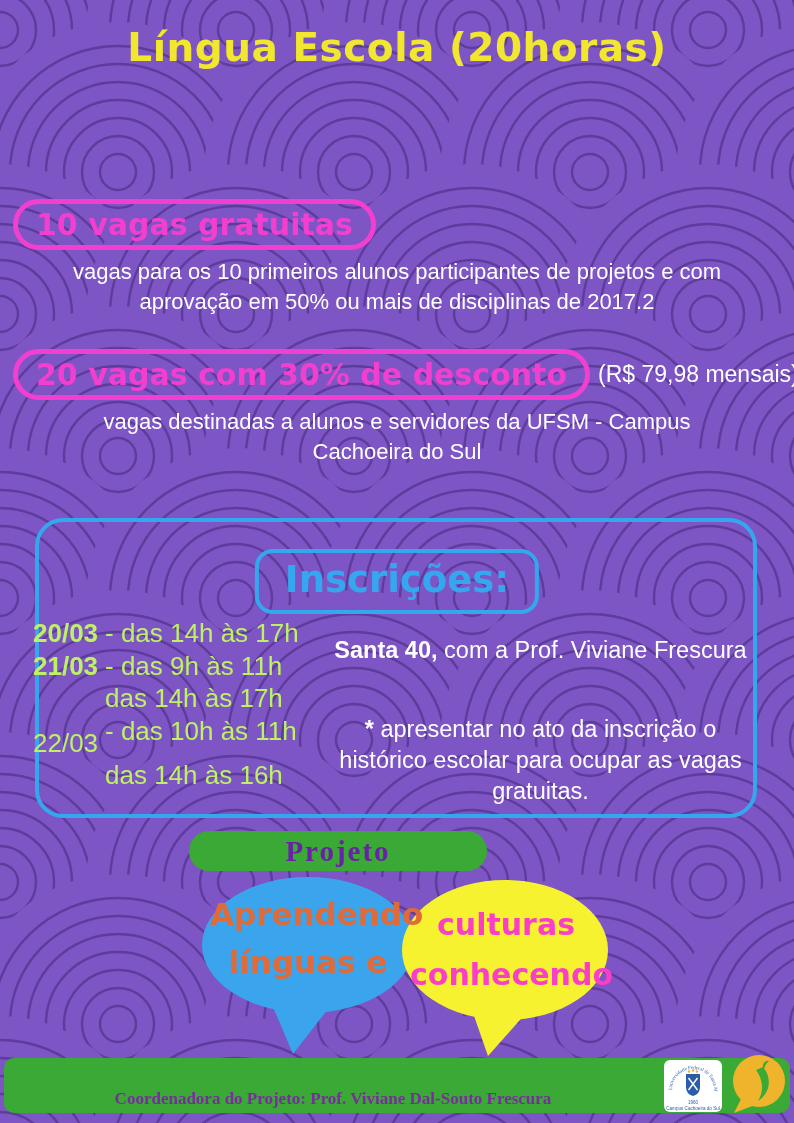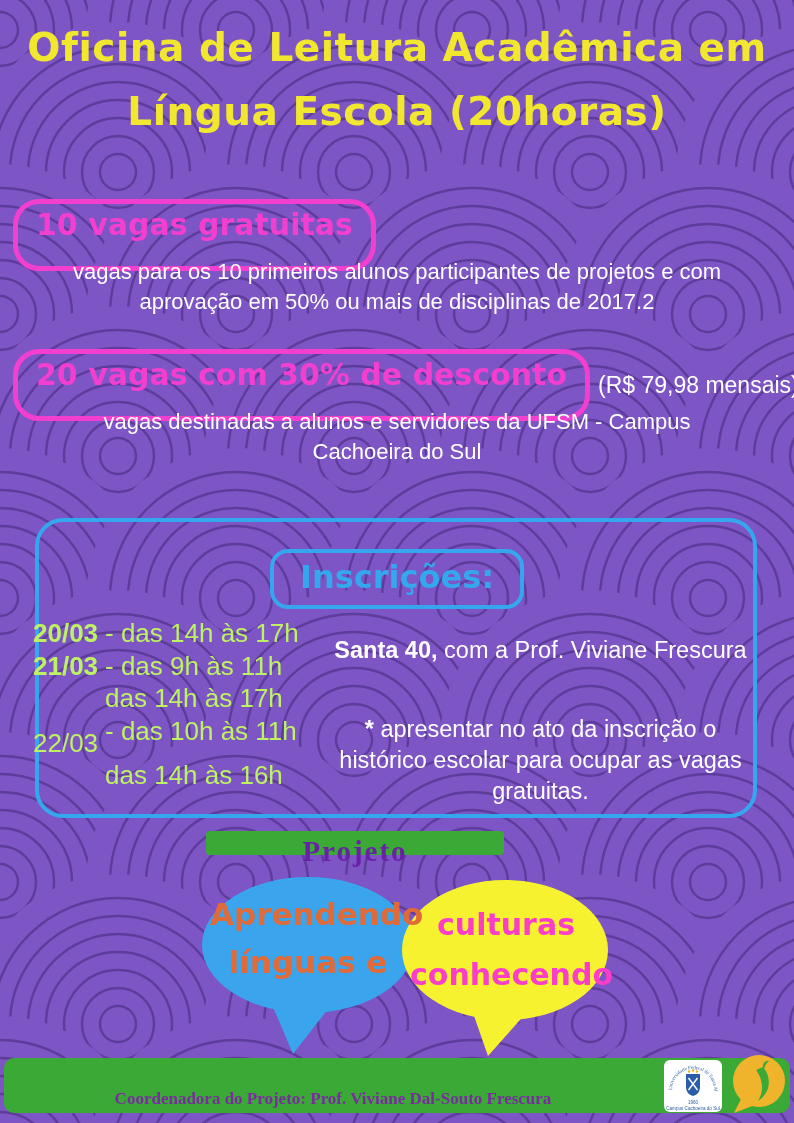--- a/index.html
+++ b/index.html
@@ -7,44 +7,44 @@
   .poster{position:relative;width:794px;height:1123px;overflow:hidden;background:var(--background,#7d55c4);}
   #bg{position:absolute;left:0;top:0;z-index:0;}
   .layer{position:absolute;z-index:2;}
 
   .title{left:0;top:16px;width:794px;text-align:center;
     font-family:"DejaVu Sans",sans-serif;font-weight:bold;font-size:39px;line-height:64px;
     color:var(--title_yellow,#f1e72e);letter-spacing:.5px;}
 
   .pill-pink{display:inline-block;border:5px solid var(--pink,#f23fd0);border-radius:26px;
     color:var(--pink,#f23fd0);font-family:"DejaVu Sans",sans-serif;font-weight:bold;
-    font-size:30px;padding:3px 18px 24px;white-space:nowrap;}
+    font-size:30px;padding:3px 18px 3px;white-space:nowrap;}
   .offer1{left:13px;top:199px;}
   .offer2{left:13px;top:349px;display:flex;align-items:center;gap:8px;}
   .offer-note{color:#fff;font-size:23px;white-space:nowrap;}
 
   .desc{color:#fff;font-size:22px;line-height:29.5px;text-align:center;}
   .desc1{left:32px;top:257px;width:730px;}
   .desc2{left:77px;top:407px;width:640px;}
 
   .bluebox{left:35px;top:518px;width:714px;height:292px;border:4px solid var(--blue,#35a7ee);border-radius:28px;}
   .pill-blue{left:50%;transform:translateX(-50%);top:549px;display:inline-block;
     border:4px solid var(--blue,#35a7ee);border-radius:18px;color:var(--blue,#35a7ee);
-    font-family:"DejaVu Sans",sans-serif;font-weight:bold;font-size:32px;padding:5px 26px 9px;white-space:nowrap;}
+    font-family:"DejaVu Sans",sans-serif;font-weight:bold;font-size:37px;padding:5px 26px 9px;white-space:nowrap;}
 
   .schedule{left:33px;top:617px;color:#bef264;font-size:26px;line-height:32.5px;}
   .srow{display:flex;}
   .sdate{width:72px;font-weight:bold;flex:none;}
   .sdate.plain{font-weight:normal;margin-top:12px;}
 
   .sala{left:318px;top:637px;width:445px;text-align:center;color:#fff;font-size:23.5px;}
   .bold{font-weight:bold;}
   .note{left:318px;top:690px;width:445px;text-align:center;color:#fff;font-size:23.5px;line-height:31px;margin-top:24px;}
 
-  .banner{left:206px;top:831px;width:298px;height:24px;background:var(--green,#3aa935);border-radius:4px;
+  .banner{left:189px;top:831px;width:298px;height:40px;background:var(--green,#3aa935);border-radius:20px;
     color:var(--banner_text,#6a21a8);font-family:"Liberation Serif",serif;font-weight:bold;
     font-size:29px;line-height:40px;text-align:center;letter-spacing:2px;}
 
   .bubble-text{font-family:"DejaVu Sans",sans-serif;font-weight:bold;text-align:center;}
   .btext-left{left:210px;top:890px;width:196px;font-size:31px;line-height:48px;color:var(--orange,#e06a38);}
   .btext-right{left:410px;top:900px;width:192px;font-size:30px;line-height:50px;color:var(--bubble_pink,#fb3dc9);}
 
   .footerbar{left:4px;top:1058px;width:786px;height:55px;background:var(--green,#3aa935);border-radius:10px;}
   .fline{left:8px;width:650px;text-align:center;color:var(--footer_text,#7b2aa1);
     font-family:"Liberation Serif",serif;font-weight:bold;font-size:17px;z-index:3;}
@@ -487,21 +487,20 @@
       <circle cx="944" cy="1166" r="126" fill="none" stroke="#5d3c9c" stroke-width="2.4"></circle>
       <circle cx="944" cy="1166" r="108" fill="none" stroke="#5d3c9c" stroke-width="2.4"></circle>
       <circle cx="944" cy="1166" r="90" fill="none" stroke="#5d3c9c" stroke-width="2.4"></circle>
       <circle cx="944" cy="1166" r="72" fill="none" stroke="#5d3c9c" stroke-width="2.4"></circle>
       <circle cx="944" cy="1166" r="54" fill="none" stroke="#5d3c9c" stroke-width="2.4"></circle>
       <circle cx="944" cy="1166" r="36" fill="none" stroke="#5d3c9c" stroke-width="2.4"></circle>
       <circle cx="944" cy="1166" r="18" fill="none" stroke="#5d3c9c" stroke-width="2.4"></circle>
     </svg>
 
   <div class="layer title">
-    <div>Oficina de Leitura Acadêmica em</div>
     <div>Língua Escola (20horas)</div>
   </div>
 
   <div class="layer offer1">
     <span class="pill-pink">10 vagas gratuitas</span>
   </div>
   <div class="layer desc desc1">vagas para os 10 primeiros alunos participantes de projetos e com aprovação em 50% ou mais de disciplinas de 2017.2</div>
 
   <div class="layer offer2">
     <span class="pill-pink">20 vagas com 30% de desconto</span>

